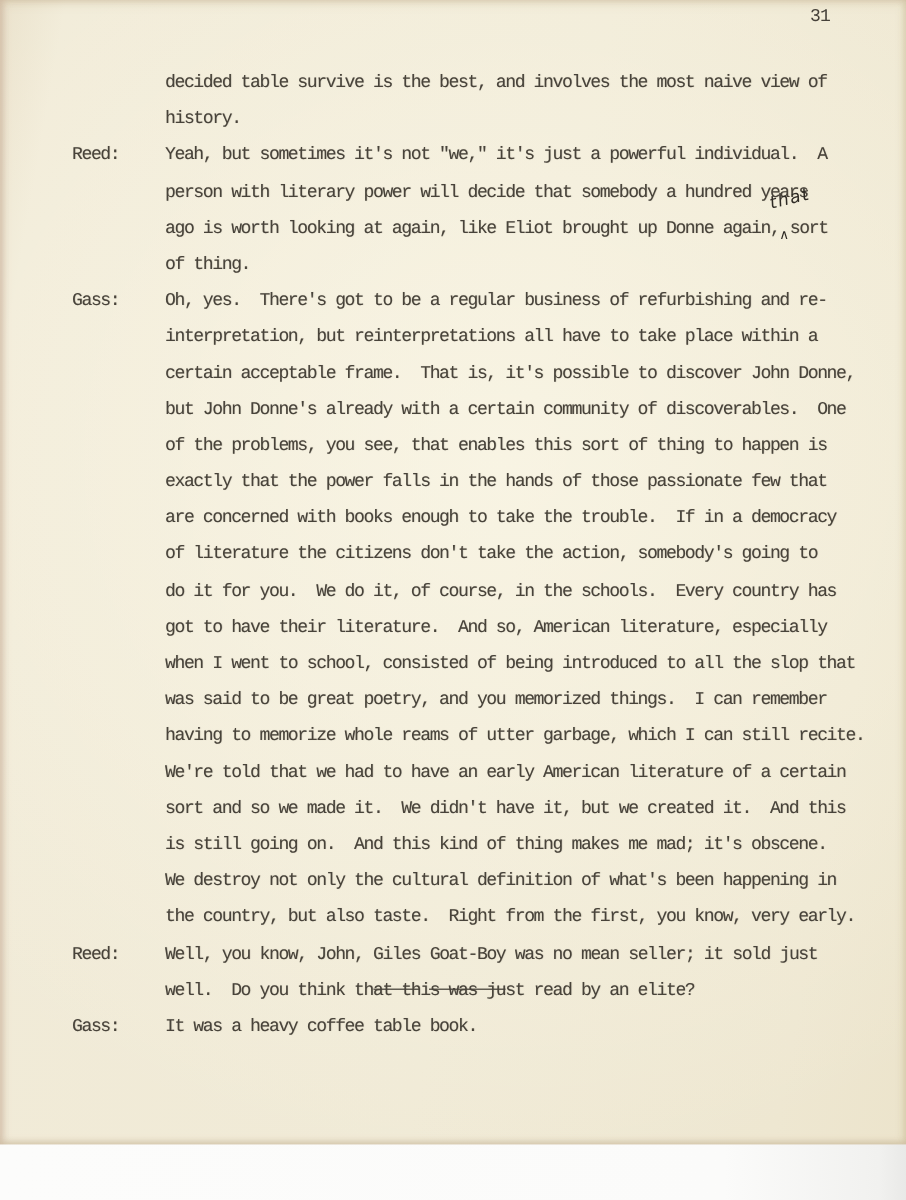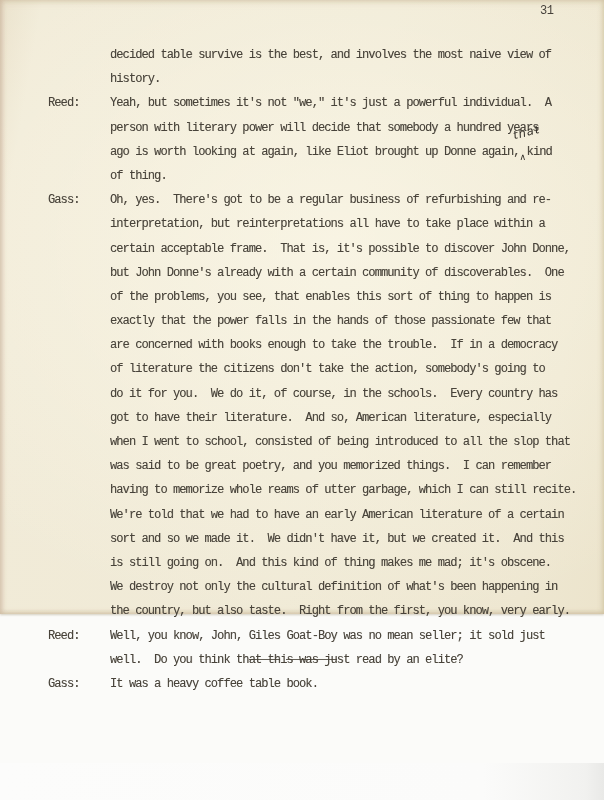--- a/index.html
+++ b/index.html
@@ -13,21 +13,21 @@
   }
   .scan {
     position: relative;
     width: 604px;
     height: 800px;
   }
   .paper {
     position: absolute;
     left: 0; top: 0;
     width: 604px;
-    height: 614px;
+    height: 763px;
     background:
       radial-gradient(ellipse 120% 90% at 55% 40%, rgba(255,252,238,0.55), rgba(255,252,238,0) 70%),
       linear-gradient(100deg, #eae1cb 0%, #f1ebd8 6%, #f0ead6 55%, #eee7d1 88%, #ece4cc 100%);
     box-shadow:
       inset 3px 0 4px rgba(196,160,146,0.35),
       inset 0 3px 6px rgba(205,190,150,0.25),
       inset -2px 0 5px rgba(200,185,145,0.30),
       inset 0 -2px 4px rgba(190,175,135,0.35),
       0 1px 2px rgba(150,140,110,0.4);
   }
@@ -112,21 +112,21 @@
 <body>
 
 <div class="scan">
   <div class="paper">
     <div class="page-number">31</div>
     <div class="body">
         <div class="line"><span class="text"><span class="seg">decided table survive is the best, and involves the most naive view of</span></span></div>
         <div class="line"><span class="text"><span class="seg">history.</span></span></div>
         <div class="line"><span class="speaker">Reed:</span><span class="text"><span class="seg">Yeah, but sometimes it's not "we," it's just a powerful individual.  A</span></span></div>
         <div class="line"><span class="text"><span class="seg">person with literary power will decide that somebody a hundred years</span></span></div>
-        <div class="line"><span class="text"><span class="seg">ago is worth looking at again, like Eliot brought up Donne again,</span><span class="caret-wrap"><span class="hand">that</span><span class="caret">∧</span></span><span class="seg">kind</span></span></div>
+        <div class="line"><span class="text"><span class="seg">ago is worth looking at again, like Eliot brought up Donne again,</span><span class="caret-wrap"><span class="hand">that</span><span class="caret">∧</span></span><span class="seg">sort</span></span></div>
         <div class="line"><span class="text"><span class="seg">of thing.</span></span></div>
         <div class="line"><span class="speaker">Gass:</span><span class="text"><span class="seg">Oh, yes.  There's got to be a regular business of refurbishing and re-</span></span></div>
         <div class="line"><span class="text"><span class="seg">interpretation, but reinterpretations all have to take place within a</span></span></div>
         <div class="line"><span class="text"><span class="seg">certain acceptable frame.  That is, it's possible to discover John Donne,</span></span></div>
         <div class="line"><span class="text"><span class="seg">but John Donne's already with a certain community of discoverables.  One</span></span></div>
         <div class="line"><span class="text"><span class="seg">of the problems, you see, that enables this sort of thing to happen is</span></span></div>
         <div class="line"><span class="text"><span class="seg">exactly that the power falls in the hands of those passionate few that</span></span></div>
         <div class="line"><span class="text"><span class="seg">are concerned with books enough to take the trouble.  If in a democracy</span></span></div>
         <div class="line"><span class="text"><span class="seg">of literature the citizens don't take the action, somebody's going to</span></span></div>
         <div class="line"><span class="text"><span class="seg">do it for you.  We do it, of course, in the schools.  Every country has</span></span></div>

